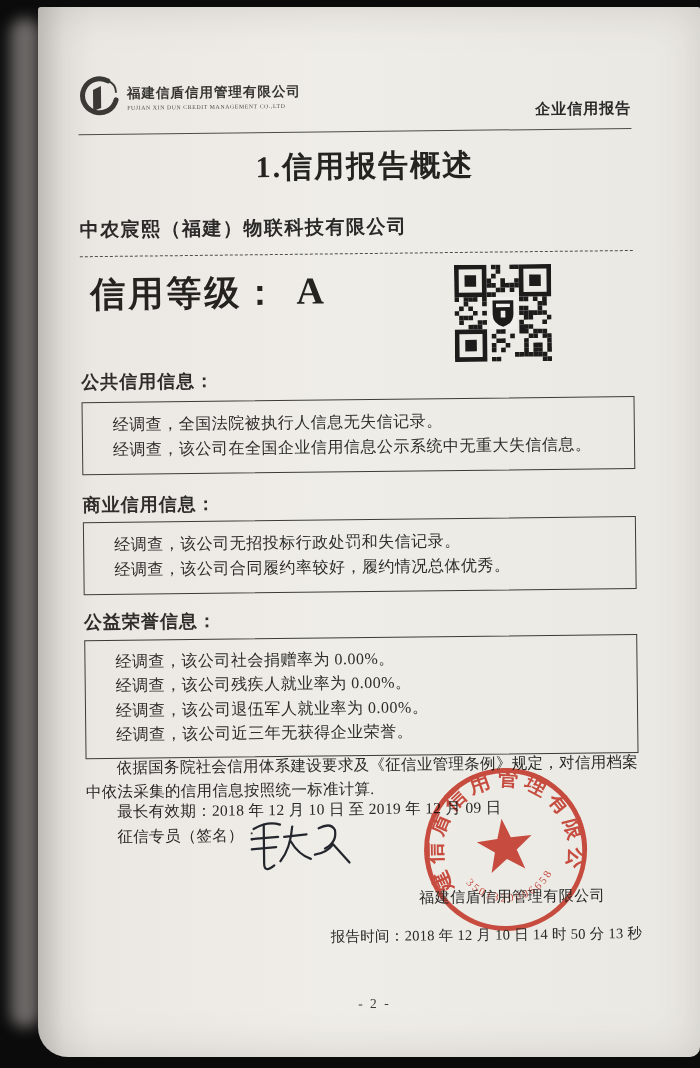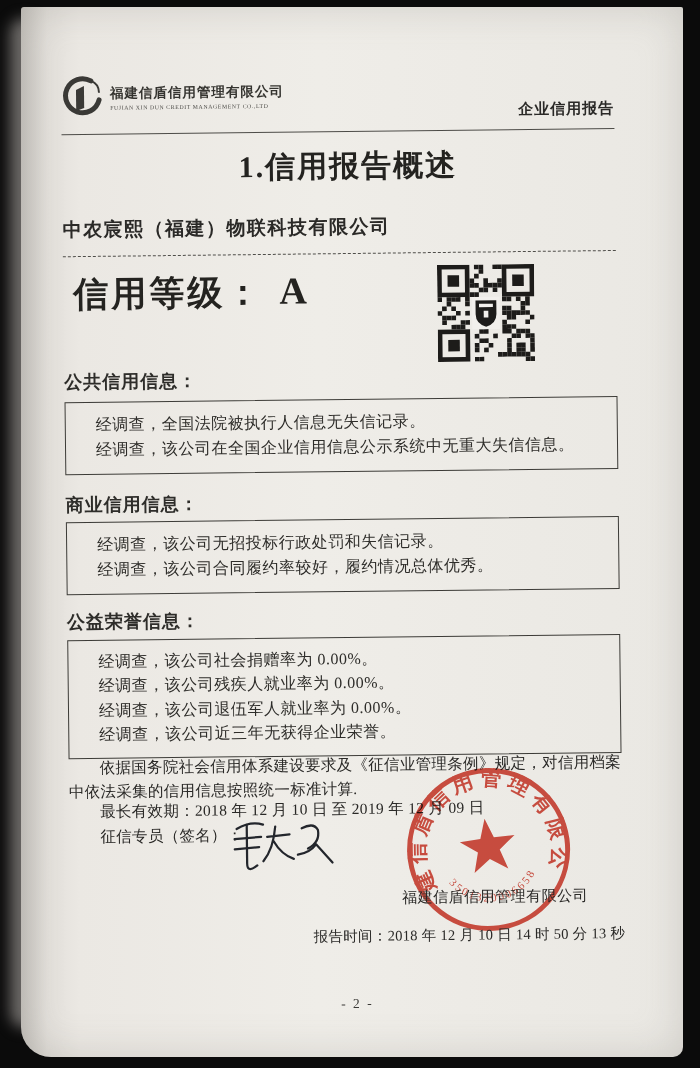--- a/index.html
+++ b/index.html
@@ -1,20 +1,20 @@
 <!DOCTYPE html>
 <html><head>
 <meta charset="utf-8">
 <style>
   html,body{margin:0;padding:0;background:#000;}
   .photo{position:relative;width:700px;height:1068px;background:#0b0b0b;overflow:hidden;
          font-family:"Liberation Serif","DejaVu Serif",serif;color:#2a2927;}
   .page-edge-shadow{position:absolute;left:10px;top:18px;width:30px;height:1010px;
          background:#6a6765;filter:blur(7px);border-radius:20px;}
-  .page{position:absolute;left:21px;top:7px;width:662px;height:1050px;
+  .page{position:absolute;left:38px;top:7px;width:662px;height:1050px;
         background:linear-gradient(90deg,#c8c5c0 0px,#e2dfda 26px,#ebe8e3 58px,#efede8 45%,#eae8e3 100%);
         border-radius:3px 2px 10px 30px;
         box-shadow:inset 0 0 40px rgba(120,115,108,.25);}
   .content{position:absolute;inset:0;transform:rotate(-0.65deg);}
   .abs{position:absolute;}
 
   
   .logo{left:45px;top:66px;display:flex;align-items:center;gap:7px;}
   .logo-cn{font-size:13.5px;font-weight:bold;letter-spacing:1px;color:#34332f;}
   .logo-en{font-size:5.8px;letter-spacing:.6px;color:#4a4945;margin-top:2px;}

